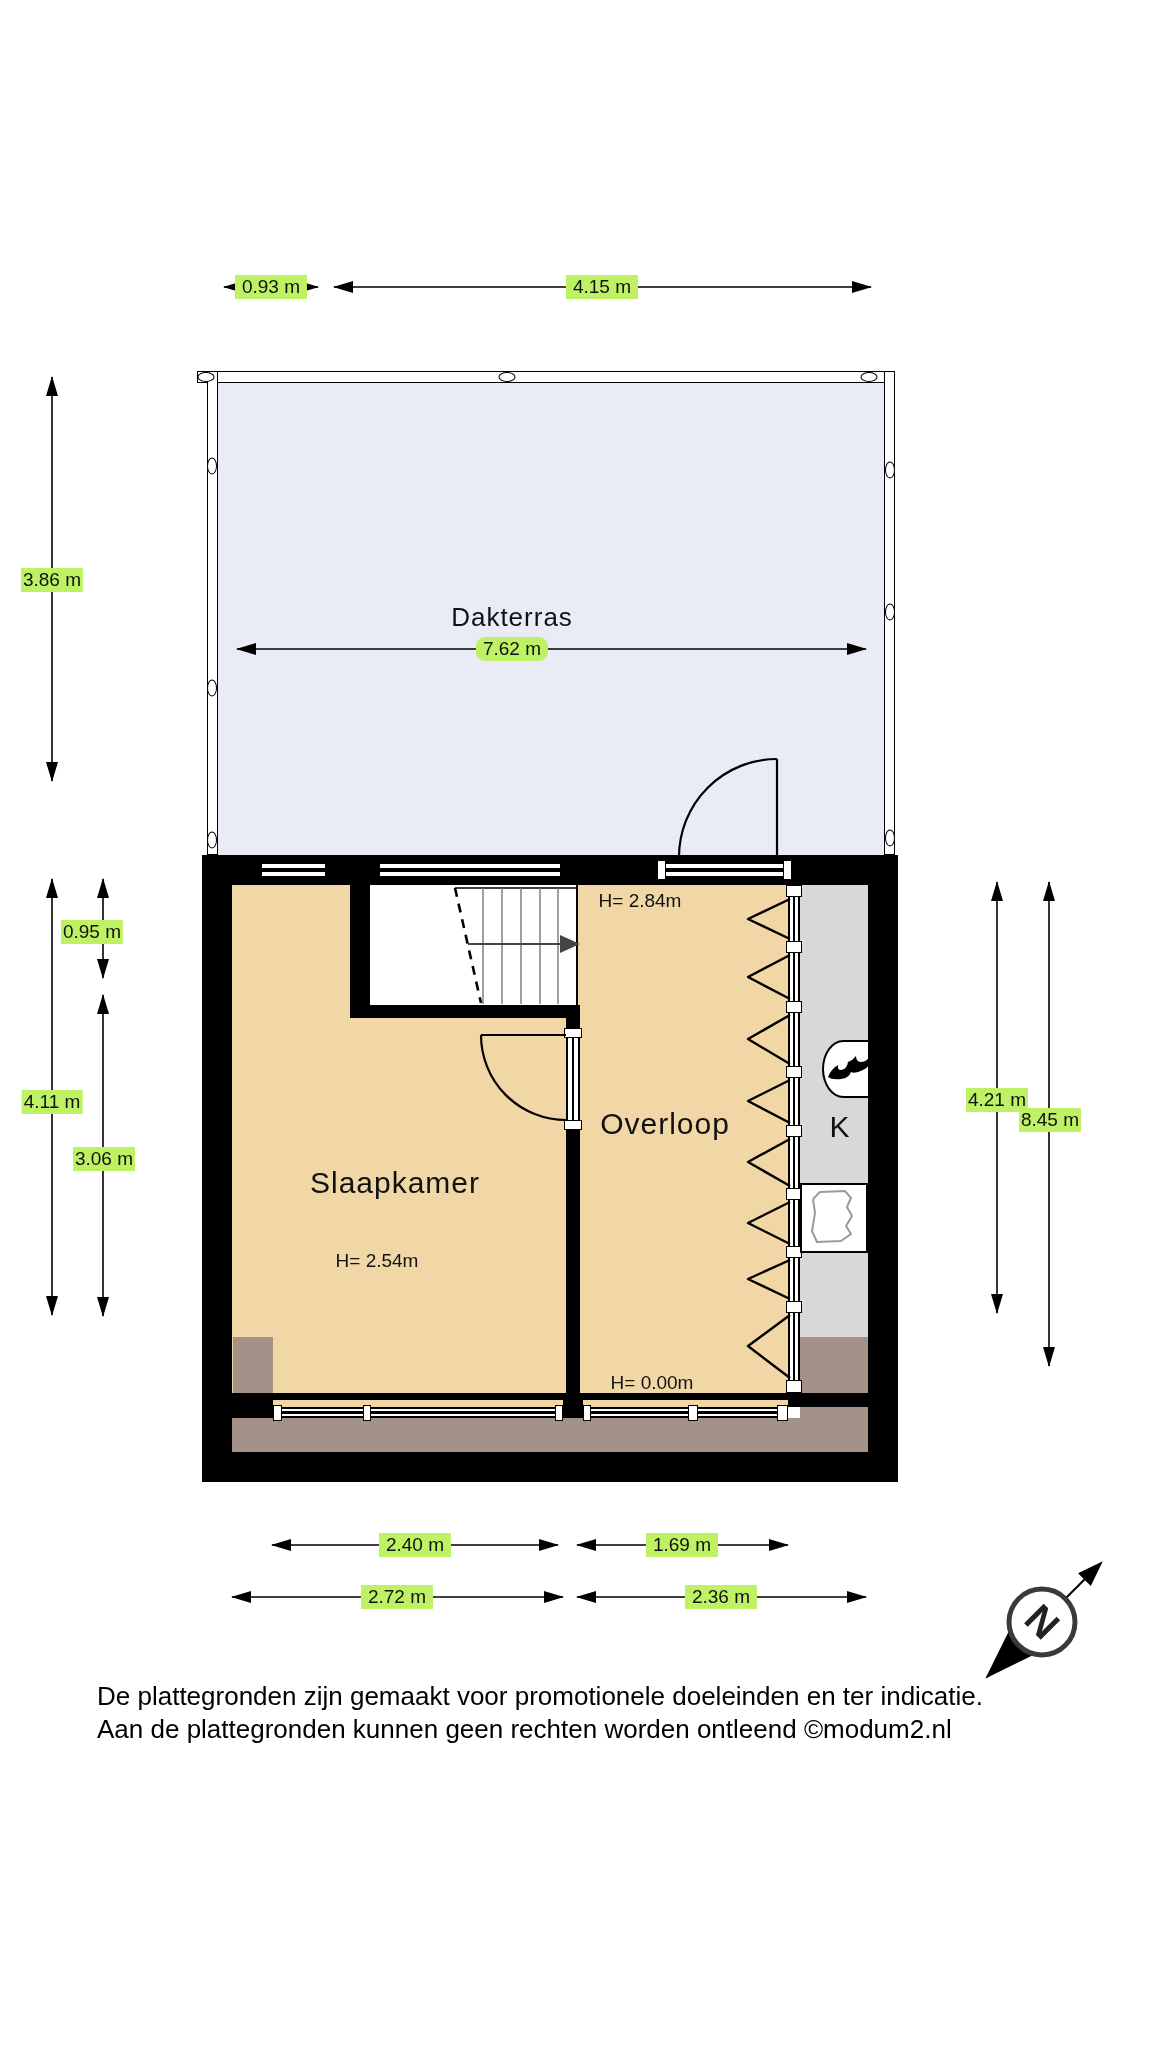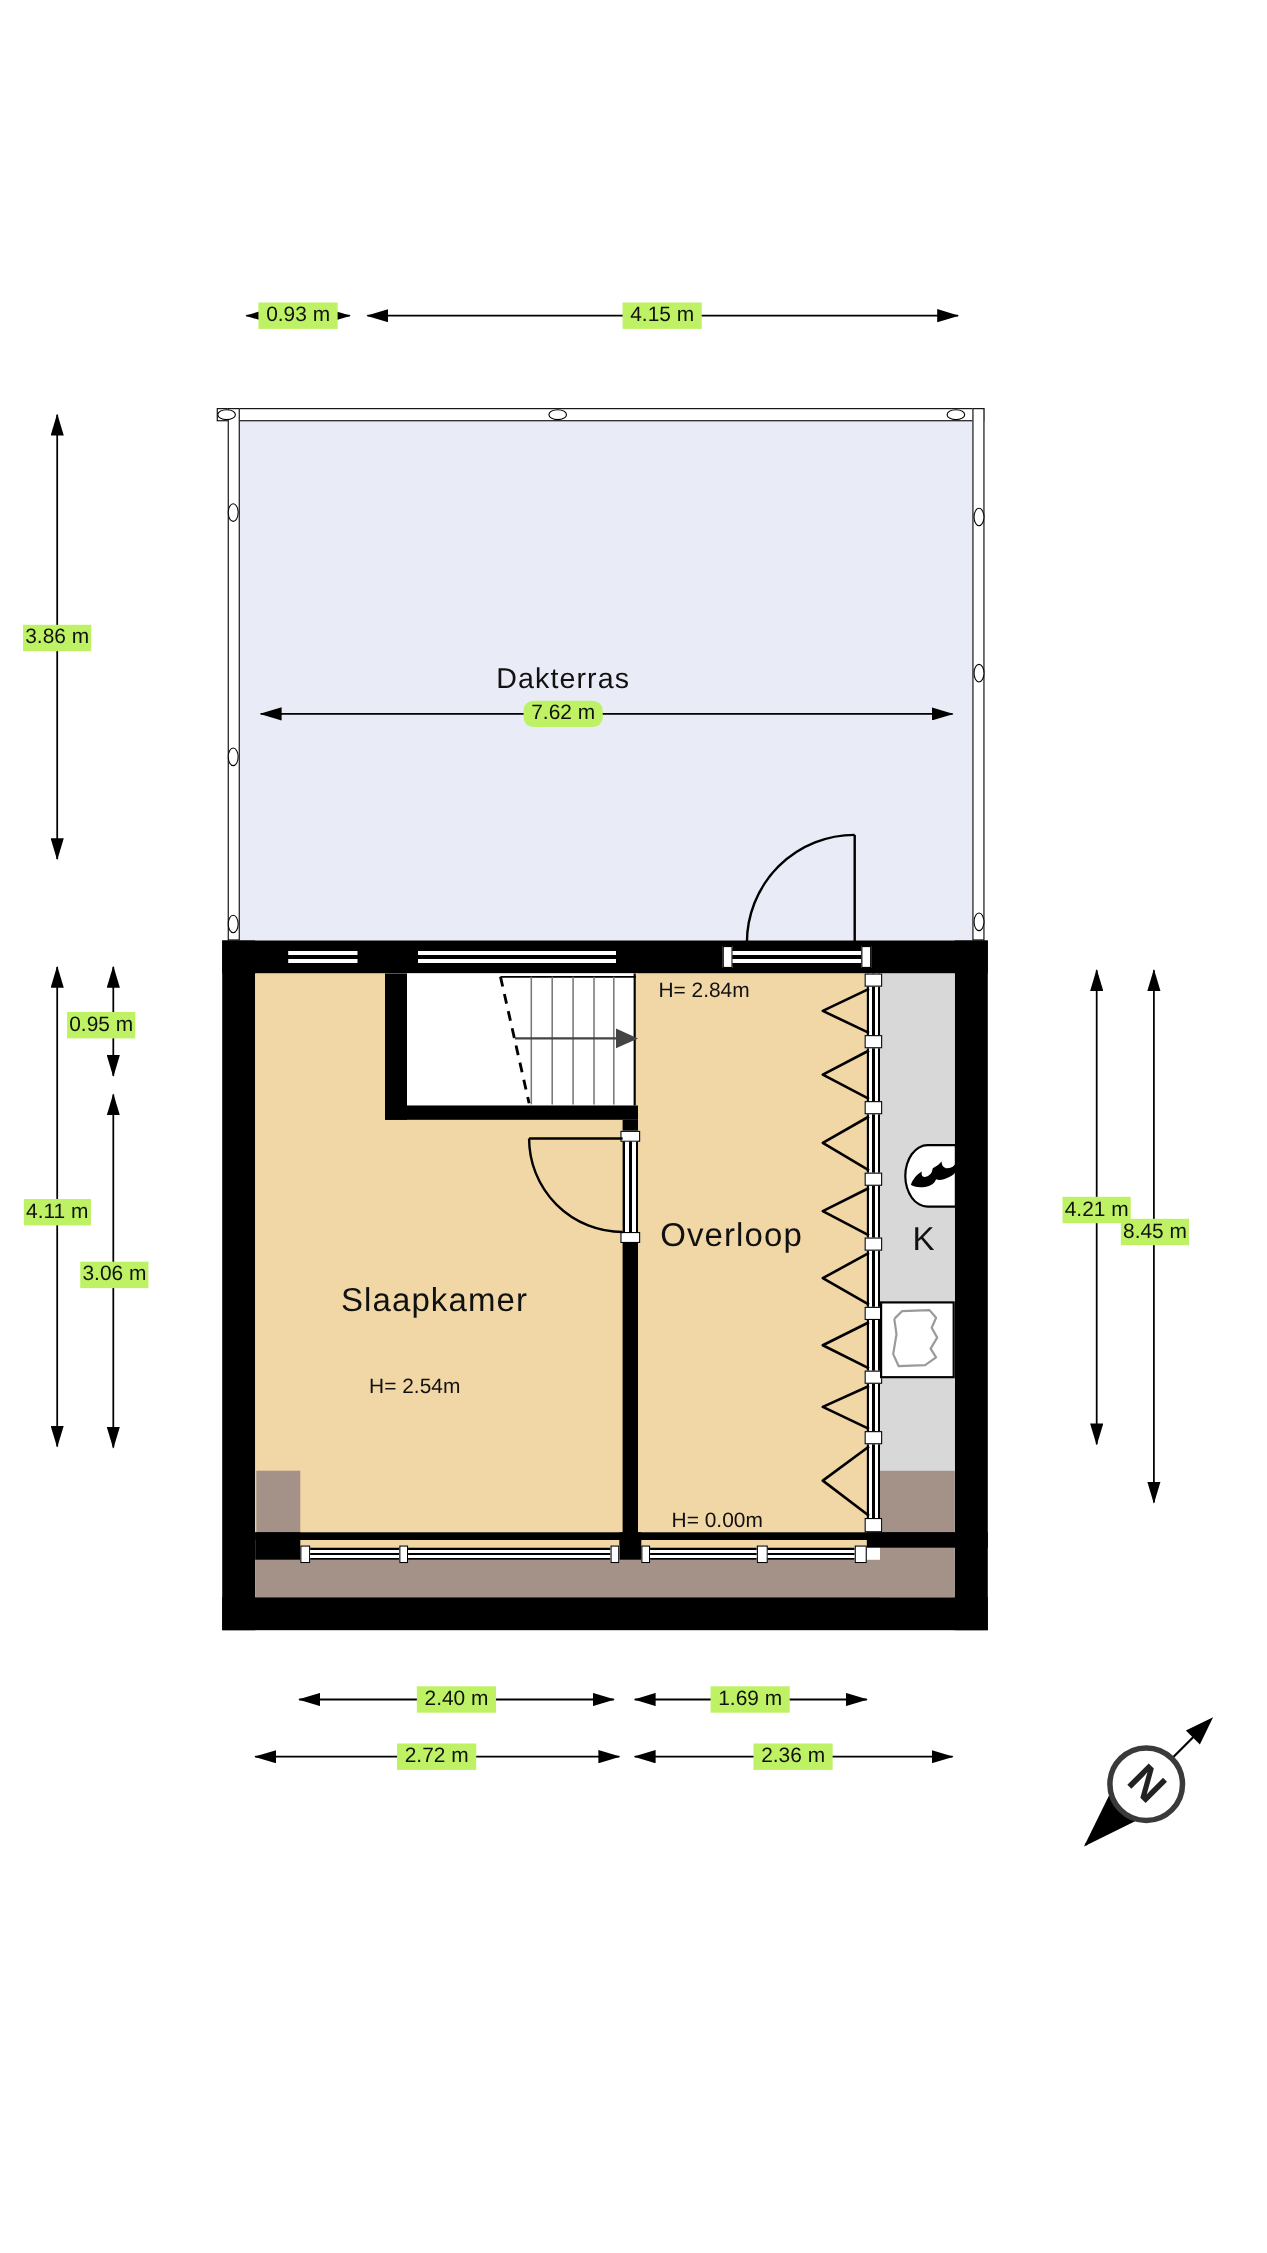--- a/index.html
+++ b/index.html
@@ -200,14 +200,18 @@
   <div class="lbl dim-lbl" style="left:997px;top:1100px;padding:1px 2px;">4.21 m</div>
   <div class="lbl dim-lbl" style="left:1050px;top:1120px;padding:1px 2px;">8.45 m</div>
 
   <div class="lbl dim-lbl" style="left:415px;top:1545px;">2.40 m</div>
   <div class="lbl dim-lbl" style="left:682px;top:1545px;">1.69 m</div>
   <div class="lbl dim-lbl" style="left:397px;top:1597px;">2.72 m</div>
   <div class="lbl dim-lbl" style="left:721px;top:1597px;">2.36 m</div>
 
   <div class="compass-n" style="left:1042px;top:1622px;">N</div>
 
+  <div class="footer">
+    <div>De plattegronden zijn gemaakt voor promotionele doeleinden en ter indicatie.</div>
+    <div>Aan de plattegronden kunnen geen rechten worden ontleend ©modum2.nl</div>
+  </div>
 
 </div>
 
 </body></html>

